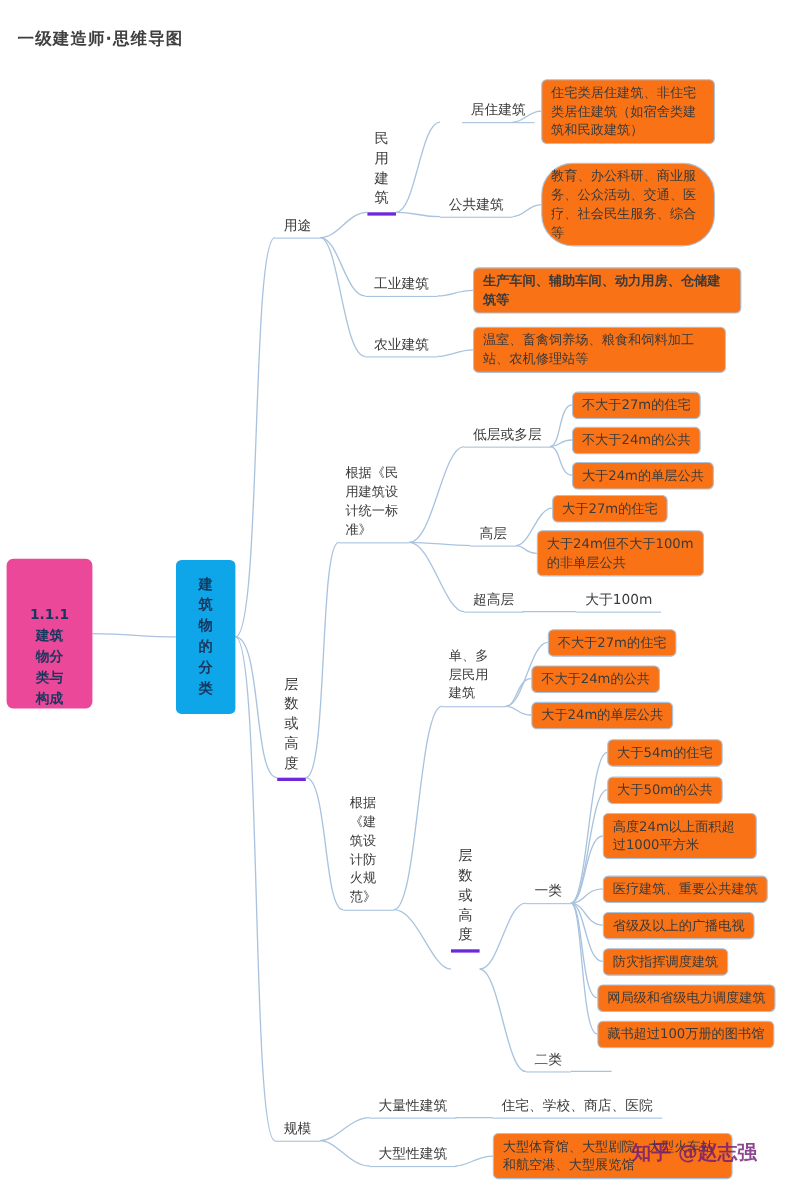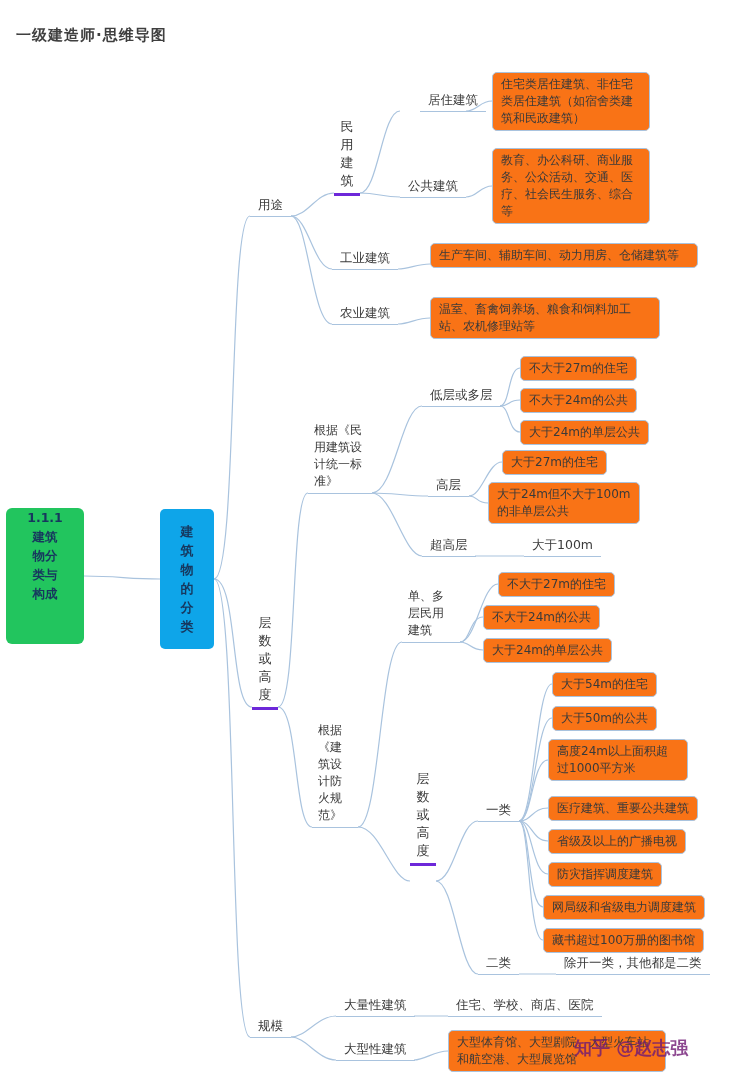--- a/index.html
+++ b/index.html
@@ -20,21 +20,21 @@
   .b { background:#f97316; border:1px solid #A9C3DE; border-radius:5px; padding:3px 8px;
        font-size:12px; line-height:17px; white-space:nowrap; }
   .w { white-space:normal; }
   
   .v { width:26px; padding:2px 6px 3px; font-size:13px; line-height:18px;
        text-align:center; white-space:normal; border-bottom:3px solid #6d28d9; }
   
   .ml { white-space:normal; font-size:12px; line-height:17px;
         border-bottom:1px solid #A9C3DE; padding:2px 6px 3px; }
   .root { position:absolute; left:6px; top:508px; width:78px; height:136px;
-          background:#22c55e; border-radius:6px; display:flex; align-items:flex-start;
+          background:#ec4899; border-radius:6px; display:flex; align-items:flex-end;
           justify-content:center; z-index:1; }
   .root span { width:37px; text-align:center; font-size:12.5px; font-weight:bold;
                color:#17375E; line-height:19px; }
   .topic { position:absolute; left:160px; top:509px; width:54px; height:140px;
            background:#0ea5e9; border-radius:5px; display:flex; align-items:center;
            justify-content:center; z-index:1; }
   .topic span { width:15px; text-align:center; font-size:13px; font-weight:bold;
                 color:#17375E; line-height:19px; }
   .wm { position:absolute; left:574px; top:1036px; z-index:2; font-size:18px;
         font-weight:bold; color:#701a75; opacity:.8; white-space:nowrap; }
@@ -101,23 +101,23 @@
 
   <div class="topic">
     <span>建筑物的分类</span>
   </div>
 
   <div class="n u" style="left:250px;top:195px;">用途</div>
   <div class="n v" style="left:334px;top:116px;">民用建筑</div>
   <div class="n u" style="left:400px;top:90px;margin-left:20px;">居住建筑</div>
   <div class="n b w" style="left:492px;top:72px;width:158px;">住宅类居住建筑、非住宅类居住建筑（如宿舍类建筑和民政建筑）</div>
   <div class="n u" style="left:400px;top:176px;">公共建筑</div>
-  <div class="n b w" style="left:492px;top:148px;width:158px;">教育、办公科研、商业服务、公众活动、交通、医疗、社会民生服务、综合等</div>
+  <div class="n b w" style="left:492px;top:148px;width:158px;border-radius:29px;">教育、办公科研、商业服务、公众活动、交通、医疗、社会民生服务、综合等</div>
   <div class="n u" style="left:332px;top:248px;">工业建筑</div>
-  <div class="n b w" style="left:430px;top:243px;width:268px;">生产车间、辅助车间、动力用房、仓储建筑等</div>
+  <div class="n b w" style="left:430px;top:243px;width:244px;font-weight:bold;">生产车间、辅助车间、动力用房、仓储建筑等</div>
   <div class="n u" style="left:332px;top:303px;">农业建筑</div>
   <div class="n b w" style="left:430px;top:297px;width:230px;">温室、畜禽饲养场、粮食和饲料加工站、农机修理站等</div>
 
   <div class="n v" style="left:252px;top:612px;">层数或高度</div>
 
   <div class="n ml" style="left:308px;top:420px;width:64px;">根据《民用建筑设计统一标准》</div>
   <div class="n u" style="left:422px;top:385px;">低层或多层</div>
   <div class="n b" style="left:520px;top:356px;">不大于27m的住宅</div>
   <div class="n b" style="left:520px;top:388px;">不大于24m的公共</div>
   <div class="n b" style="left:520px;top:420px;">大于24m的单层公共</div>
@@ -137,21 +137,20 @@
   <div class="n u" style="left:478px;top:800px;">一类</div>
   <div class="n b" style="left:552px;top:672px;">大于54m的住宅</div>
   <div class="n b" style="left:552px;top:706px;">大于50m的公共</div>
   <div class="n b w" style="left:548px;top:739px;width:140px;">高度24m以上面积超过1000平方米</div>
   <div class="n b" style="left:548px;top:796px;">医疗建筑、重要公共建筑</div>
   <div class="n b" style="left:548px;top:829px;">省级及以上的广播电视</div>
   <div class="n b" style="left:548px;top:862px;">防灾指挥调度建筑</div>
   <div class="n b" style="left:543px;top:895px;">网局级和省级电力调度建筑</div>
   <div class="n b" style="left:543px;top:928px;">藏书超过100万册的图书馆</div>
   <div class="n u" style="left:478px;top:953px;">二类</div>
-  <div class="n u" style="left:556px;top:953px;">除开一类，其他都是二类</div>
 
   <div class="n u" style="left:250px;top:1016px;">规模</div>
   <div class="n u" style="left:336px;top:995px;">大量性建筑</div>
   <div class="n u" style="left:448px;top:995px;">住宅、学校、商店、医院</div>
   <div class="n u" style="left:336px;top:1039px;">大型性建筑</div>
   <div class="n b w" style="left:448px;top:1030px;width:218px;">大型体育馆、大型剧院、大型火车站和航空港、大型展览馆</div>
 
   <div class="wm">知乎 @赵志强</div>
 
 </div>

